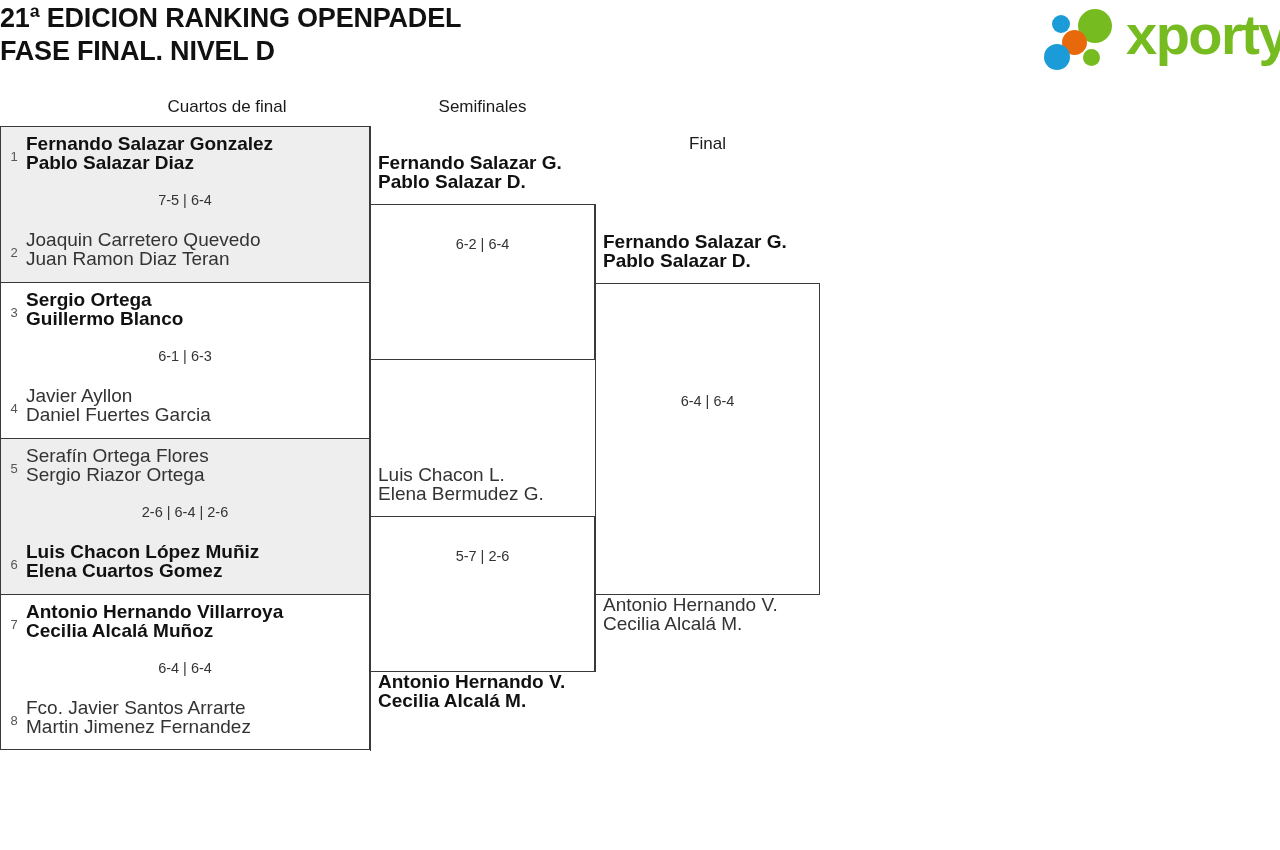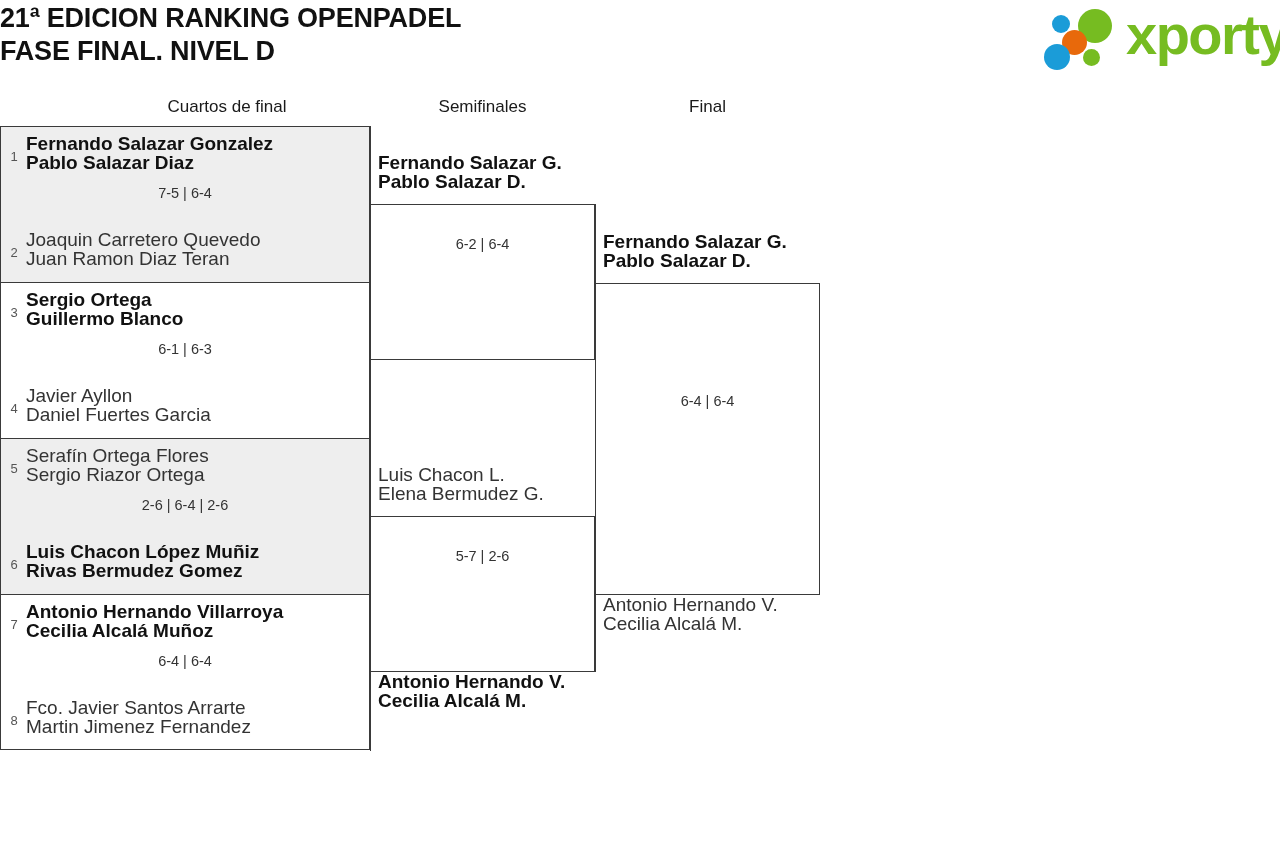--- a/index.html
+++ b/index.html
@@ -57,21 +57,21 @@
   .round-header {
     position: absolute;
     top: 96px;
     font-size: 17px;
     line-height: 22px;
     color: #1a1a1a;
     text-align: center;
   }
   #round-header-qf  { left: 0px;   width: 370px; margin-left: 42px; }
   #round-header-sf  { left: 370px; width: 225px; }
-  #round-header-f   { left: 595px; width: 225px; }
+  #round-header-f   { left: 595px; width: 225px; margin-top: 37px; }
 
   
   #bracket {
     position: absolute;
     left: 0;
     top: 0;
     width: 1280px;
     height: 850px;
   }
   .match {
@@ -122,21 +122,21 @@
     border-bottom: none;
   }
   .qf.last { border-bottom: 1px solid #3a3a3a; }
   .qf.shaded { background: #eeeeee; }
   .qf .team       { height: 62px; }
   .qf .team.top   { top: 8px; }
   .qf .team.bottom{ top: 104px; }
   .qf .team .names { margin-left: 25px; }
   .qf .team.top .seed    { top: 14px; }
   .qf .team.bottom .seed { top: 14px; }
-  .qf .score { top: 57px; text-align: center; }
+  .qf .score { top: 64px; text-align: center; }
 
   
   .sf {
     left: 370px;
     width: 225px;
     height: 156px;
     border: 1px solid #3a3a3a;
   }
   .sf .team .names { margin-left: 7px; }
   .sf .team.top    { top: -51px; height: 42px; }
@@ -213,21 +213,21 @@
   <div class="match qf shaded" style="top:438px;">
     <div class="team top">
       <span class="seed">5</span>
       <div class="names">Serafín Ortega Flores
 Sergio Riazor Ortega</div>
     </div>
     <div class="score">2-6 | 6-4 | 2-6</div>
     <div class="team bottom winner">
       <span class="seed">6</span>
       <div class="names">Luis Chacon López Muñiz
-Rivas Bermudez Gomez</div>
+Elena Cuartos Gomez</div>
     </div>
   </div>
 
   <div class="match qf last" style="top:594px;">
     <div class="team top winner">
       <span class="seed">7</span>
       <div class="names">Antonio Hernando Villarroya
 Cecilia Alcalá Muñoz</div>
     </div>
     <div class="score">6-4 | 6-4</div>

